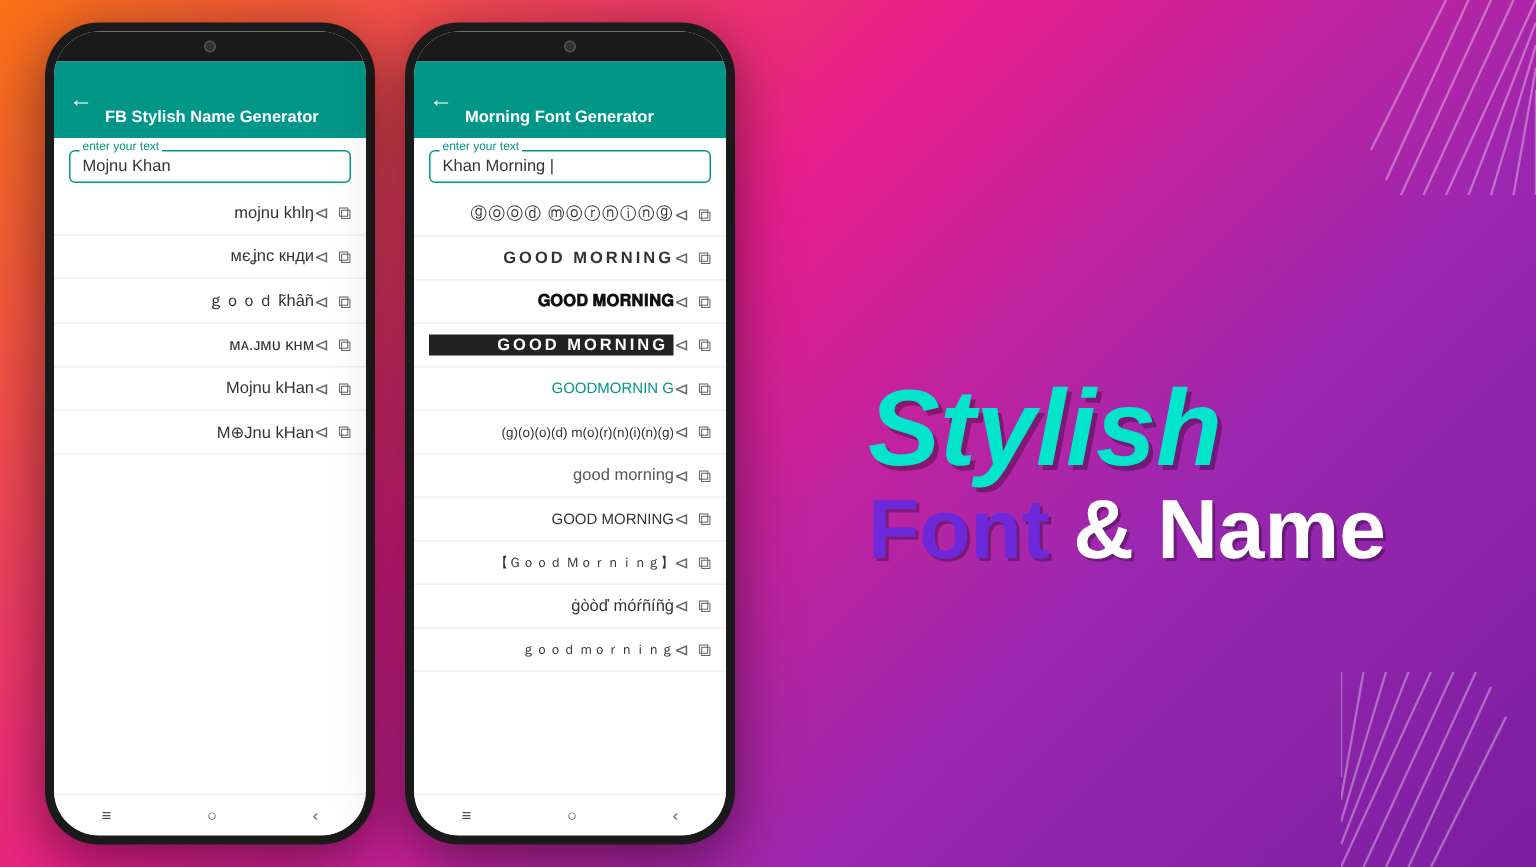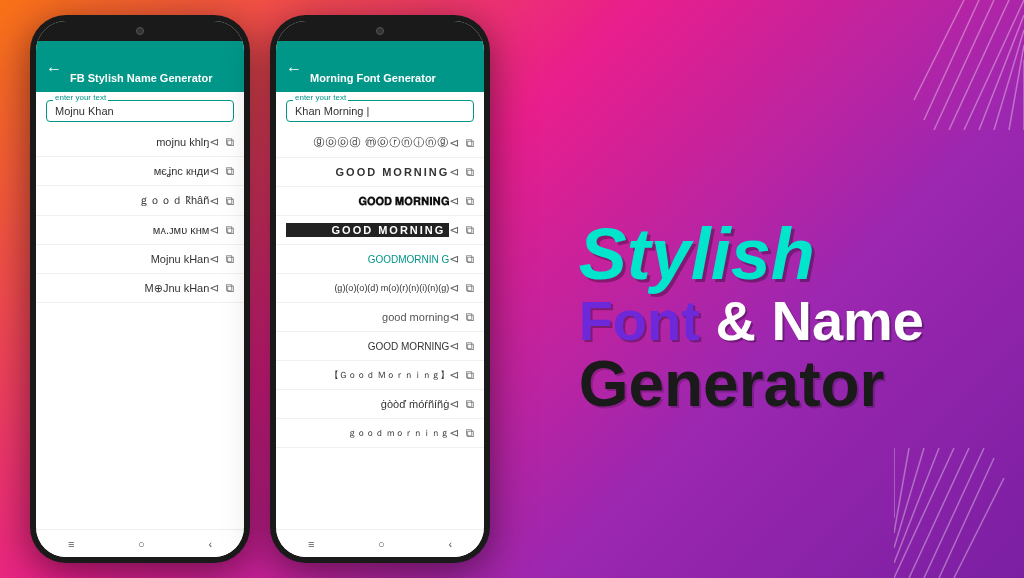--- a/index.html
+++ b/index.html
@@ -428,14 +428,13 @@
     </div>
   </div>
 </div>
 
 <div class="brand-text">
   <div class="brand-stylish">Stylish</div>
   <div class="brand-font-name">
     <span class="brand-font">Font</span>
     <span>&amp; Name</span>
   </div>
-  <div class="brand-generator">Generator</div>
 </div>
 
 </body></html>

